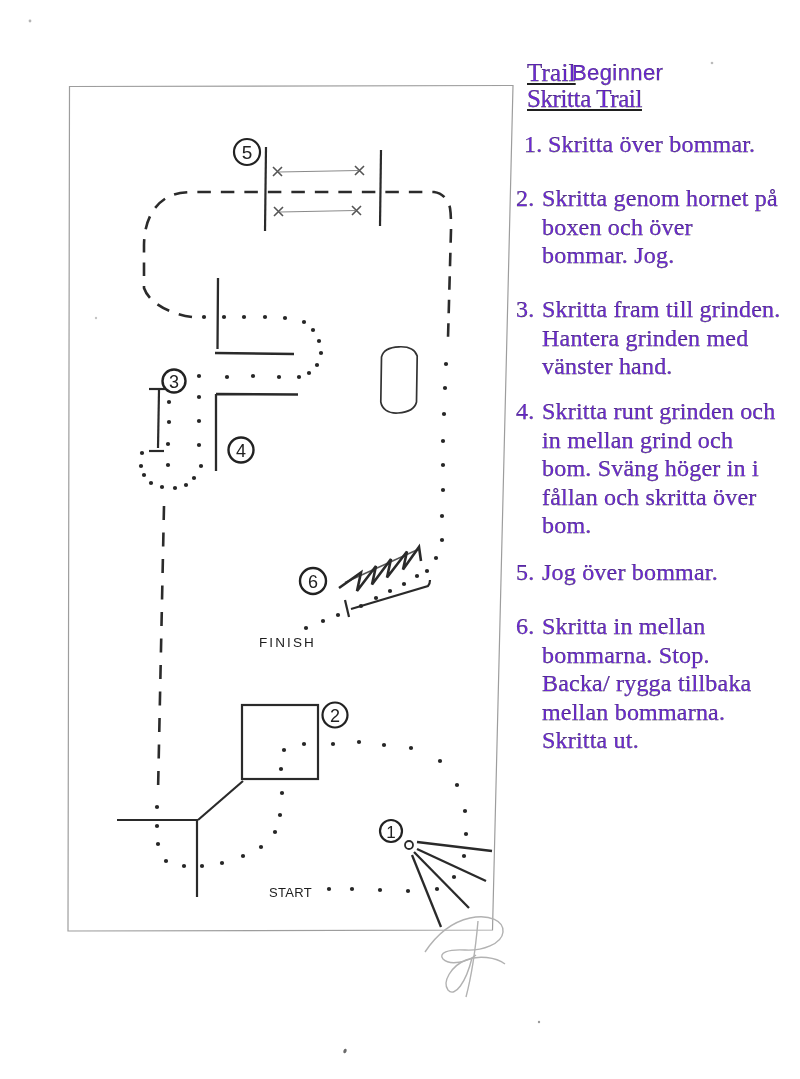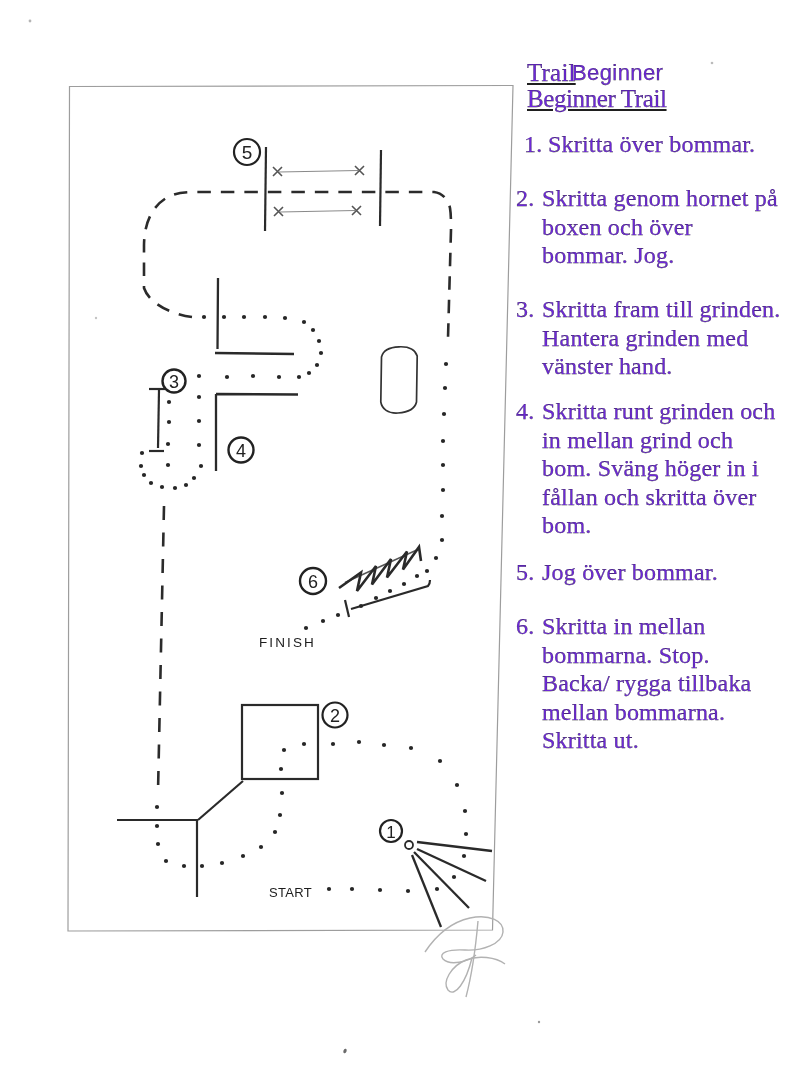--- a/index.html
+++ b/index.html
@@ -252,21 +252,21 @@
 <circle cx="712" cy="63" r="1.3" fill="#bbb"></circle>
 <circle cx="96" cy="318" r="1.2" fill="#c4c4c4"></circle>
 <circle cx="30" cy="21" r="1.4" fill="#b5b5b5"></circle>
 </g>
 </svg>
 
 <div class="t" style="left:527px;top:59px;font-size:25px;line-height:27px;"><span class="ul">Trail</span></div>
 
 <div class="t" style="left:572px;top:59px;font-family:'Liberation Sans';font-size:22px;letter-spacing:0.4px;">Beginner</div>
 
-<div class="t" style="left:527px;top:84.5px;font-size:25px;line-height:27px;letter-spacing:-0.4px;"><span class="ul">Beginner Trail</span></div>
+<div class="t" style="left:527px;top:84.5px;font-size:25px;line-height:27px;letter-spacing:-0.4px;"><span class="ul">Skritta Trail</span></div>
 
 <div class="t item" style="top:130px;padding-left:32px;text-indent:-24px;"><span class="num" style="width:24px;">1.</span>Skritta över bommar.</div>
 
 <div class="t item" style="top:184px;"><span class="num">2.</span>Skritta genom hornet på<br>boxen och över<br>bommar. Jog.</div>
 
 <div class="t item" style="top:295px;"><span class="num">3.</span>Skritta fram till grinden.<br>Hantera grinden med<br>vänster hand.</div>
 
 <div class="t item" style="top:397px;"><span class="num">4.</span>Skritta runt grinden och<br>in mellan grind och<br>bom. Sväng höger in i<br>fållan och skritta över<br>bom.</div>
 
 <div class="t item" style="top:558px;"><span class="num">5.</span>Jog över bommar.</div>

